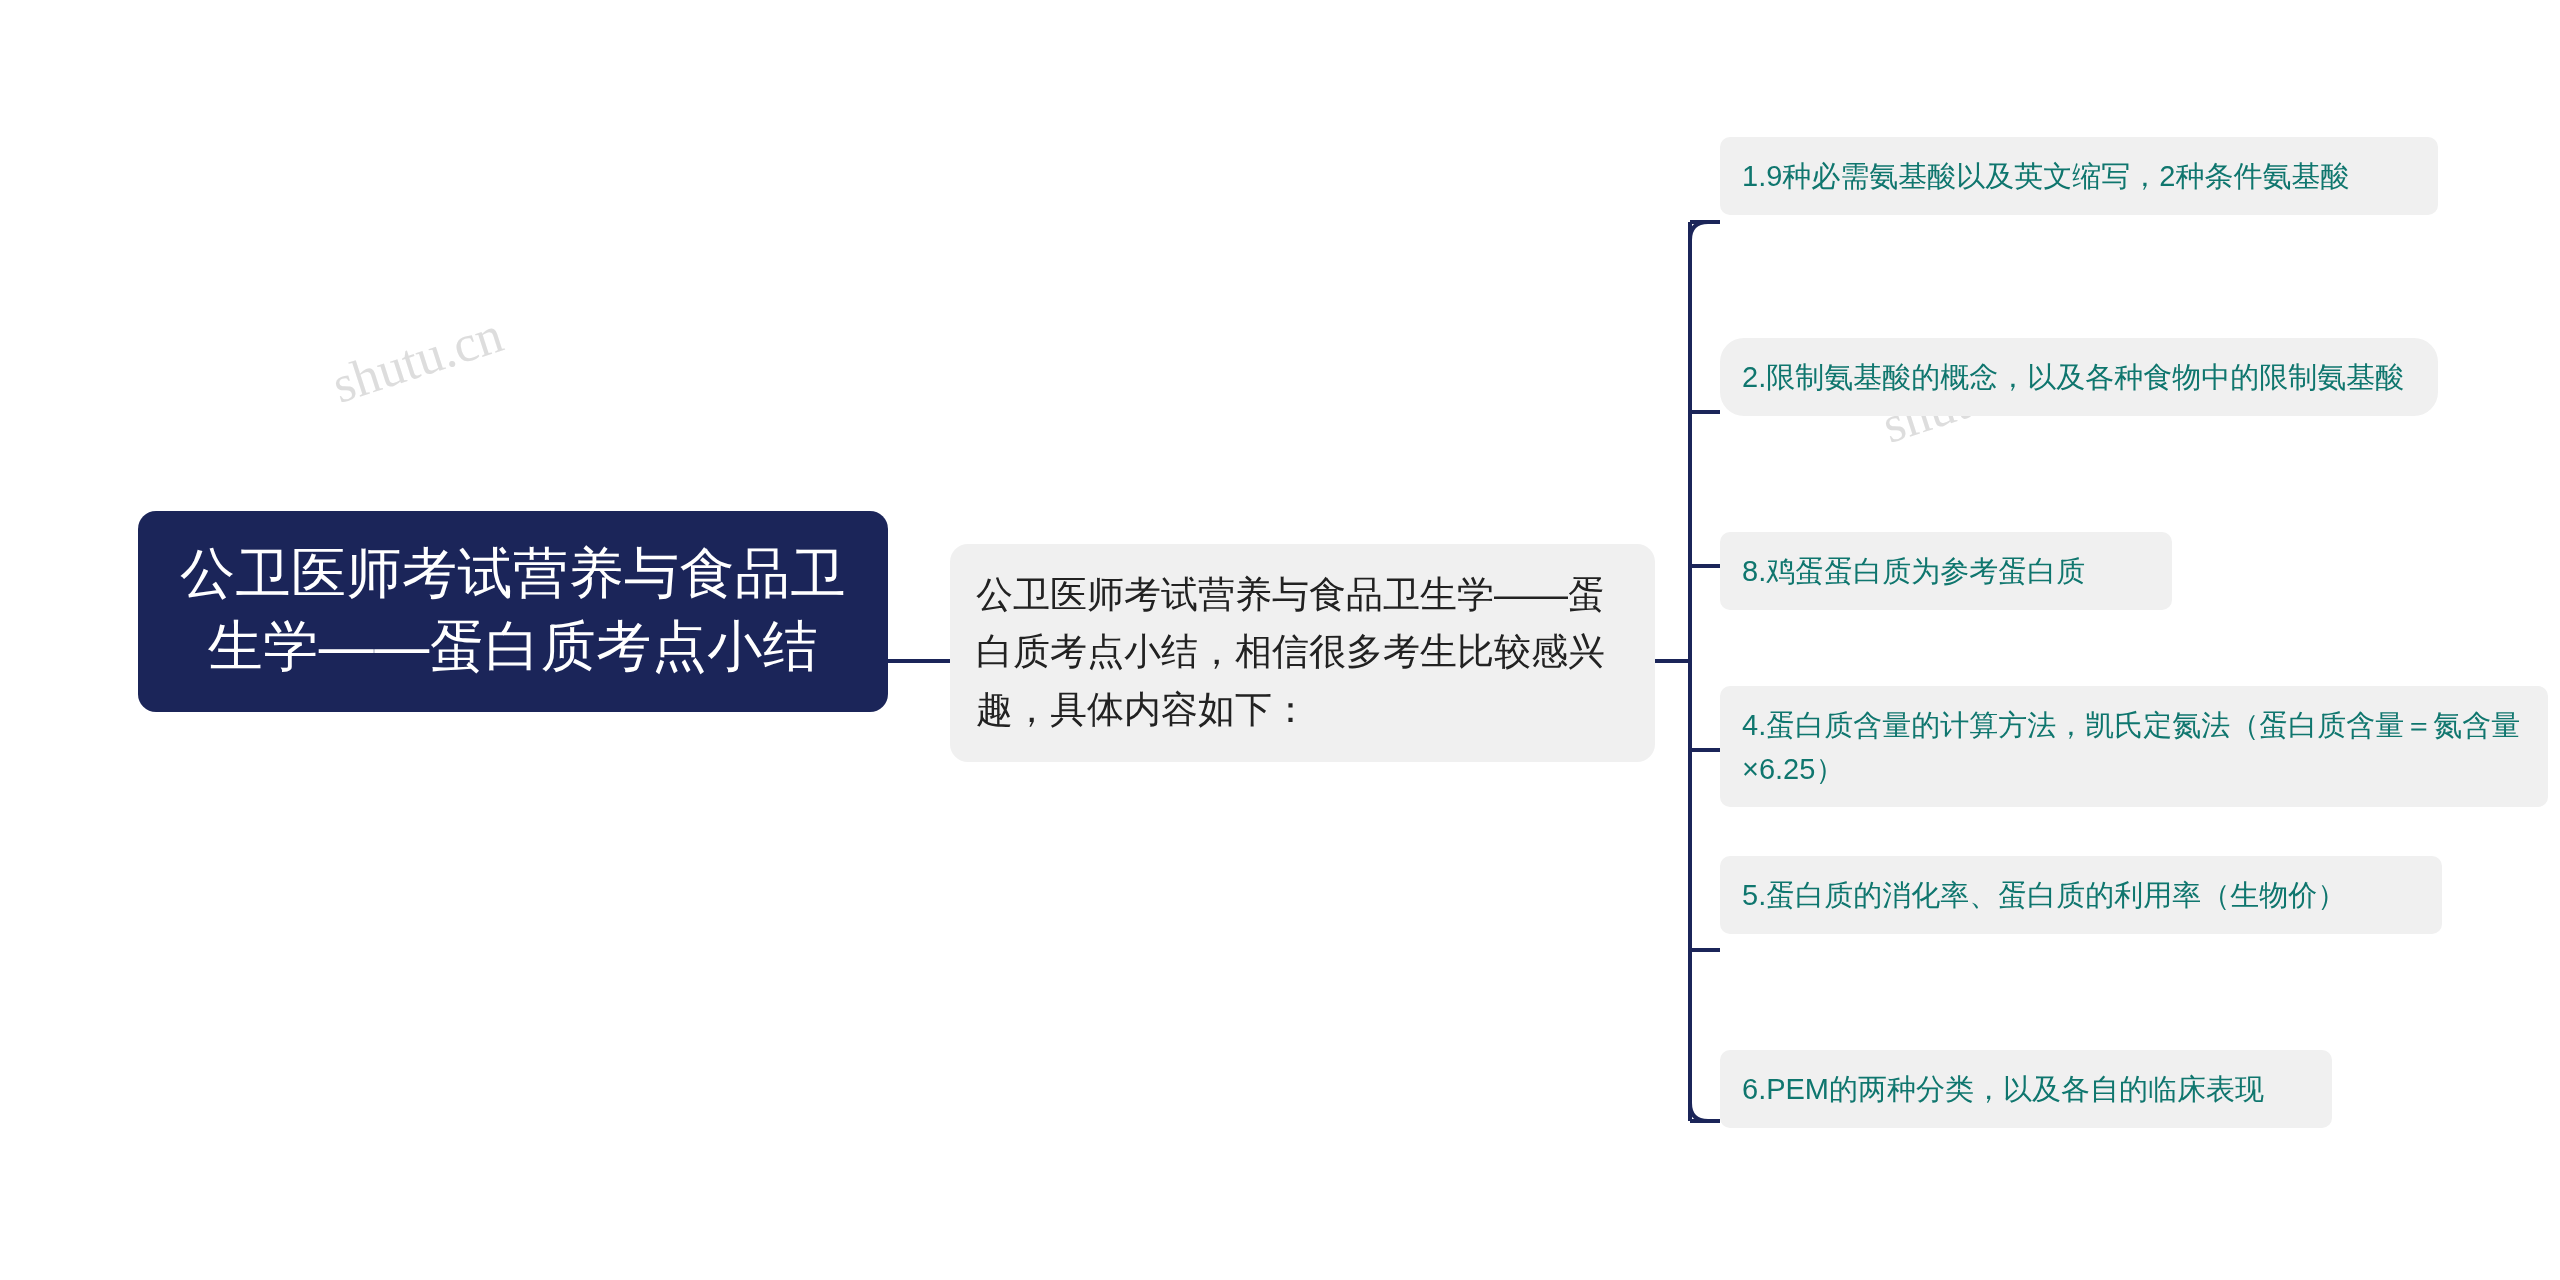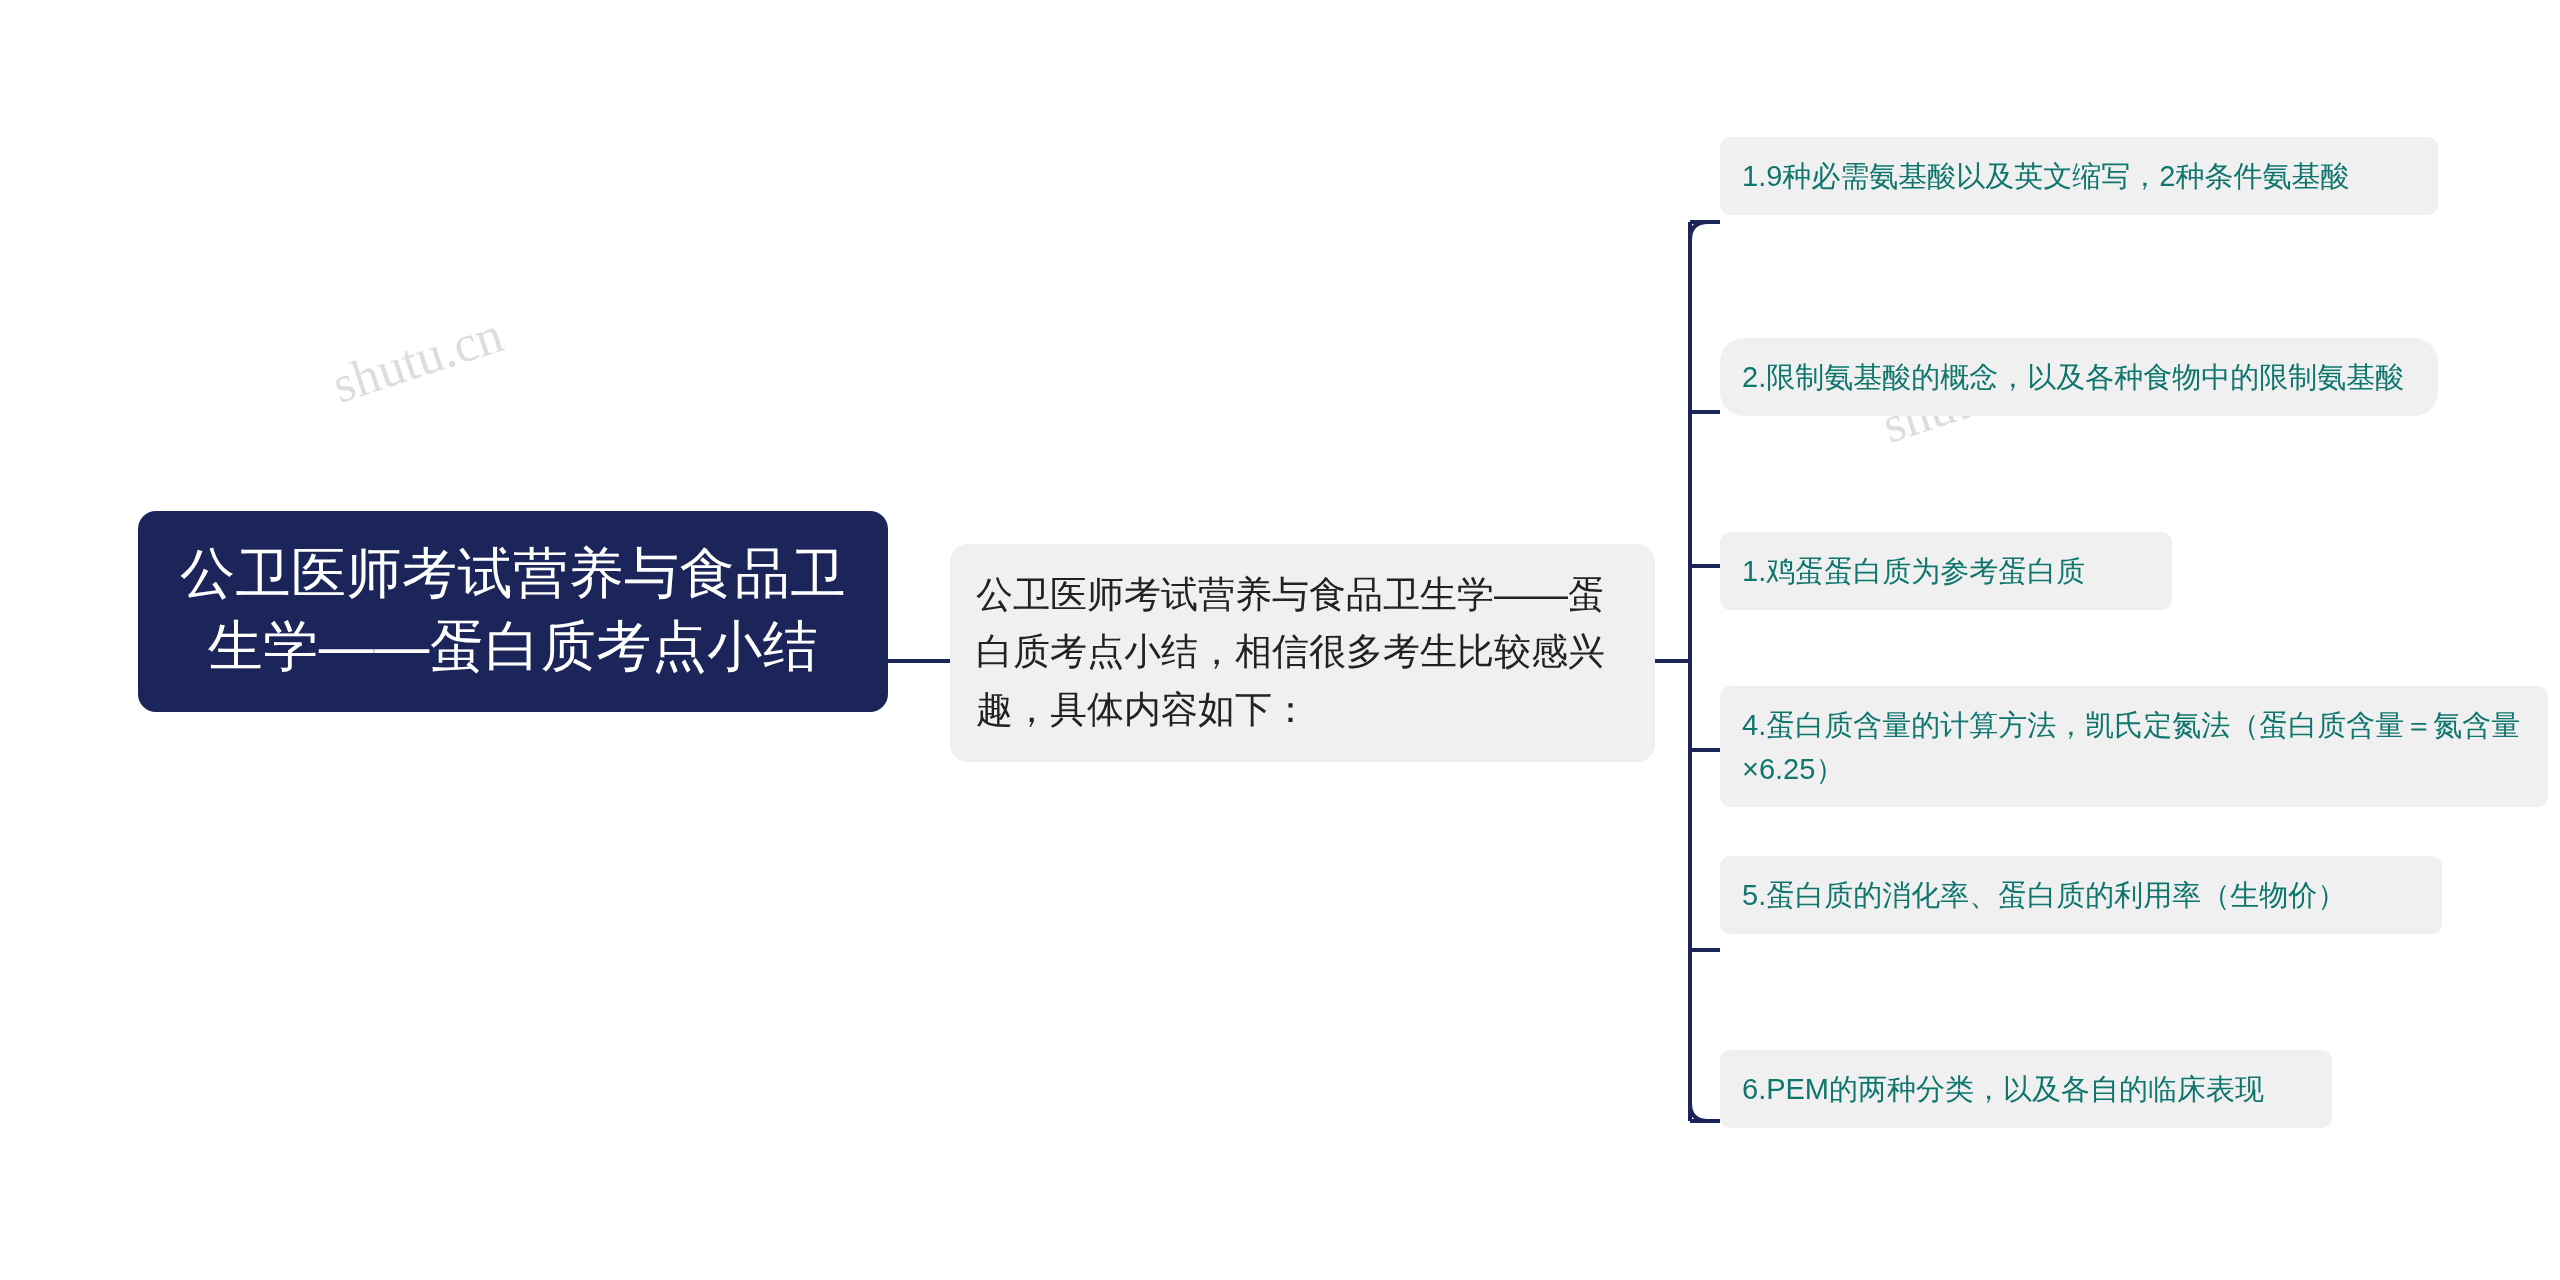--- a/index.html
+++ b/index.html
@@ -127,21 +127,21 @@
     <span>公卫医师考试营养与食品卫生学——蛋白质考点小结，相信很多考生比较感兴趣，具体内容如下：</span>
   </div>
 
   <div class="leaf leaf-0">
     <span>1.9种必需氨基酸以及英文缩写，2种条件氨基酸</span>
   </div>
   <div class="leaf leaf-1">
     <span>2.限制氨基酸的概念，以及各种食物中的限制氨基酸</span>
   </div>
   <div class="leaf leaf-2">
-    <span>1.鸡蛋蛋白质为参考蛋白质</span>
+    <span>8.鸡蛋蛋白质为参考蛋白质</span>
   </div>
   <div class="leaf leaf-3">
     <span>4.蛋白质含量的计算方法，凯氏定氮法（蛋白质含量＝氮含量×6.25）</span>
   </div>
   <div class="leaf leaf-4">
     <span>5.蛋白质的消化率、蛋白质的利用率（生物价）</span>
   </div>
   <div class="leaf leaf-5">
     <span>6.PEM的两种分类，以及各自的临床表现</span>
   </div>

